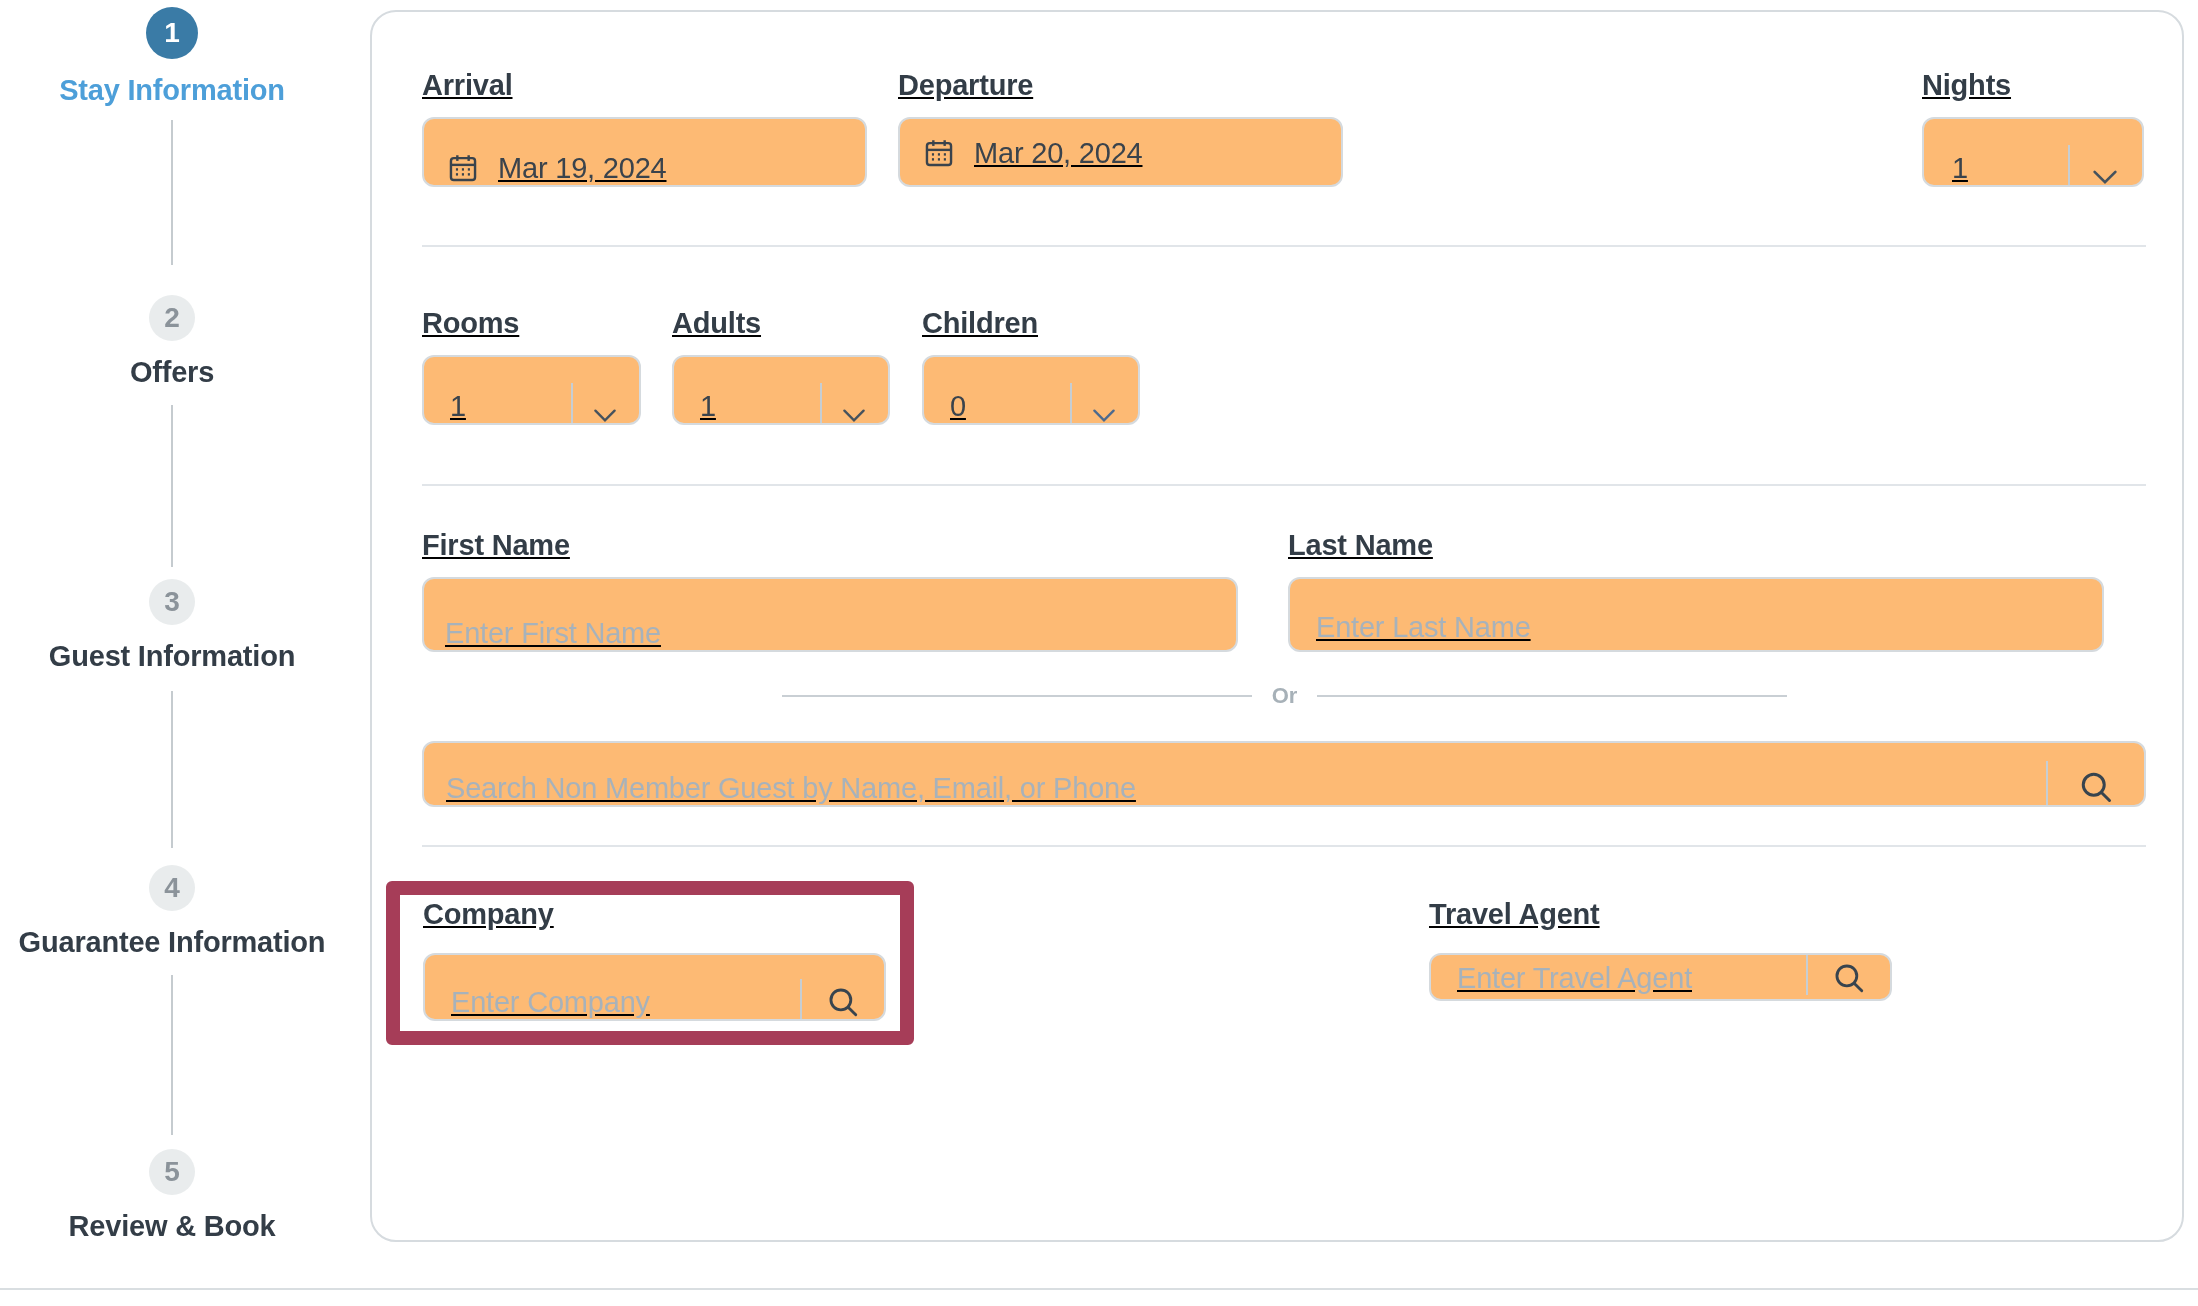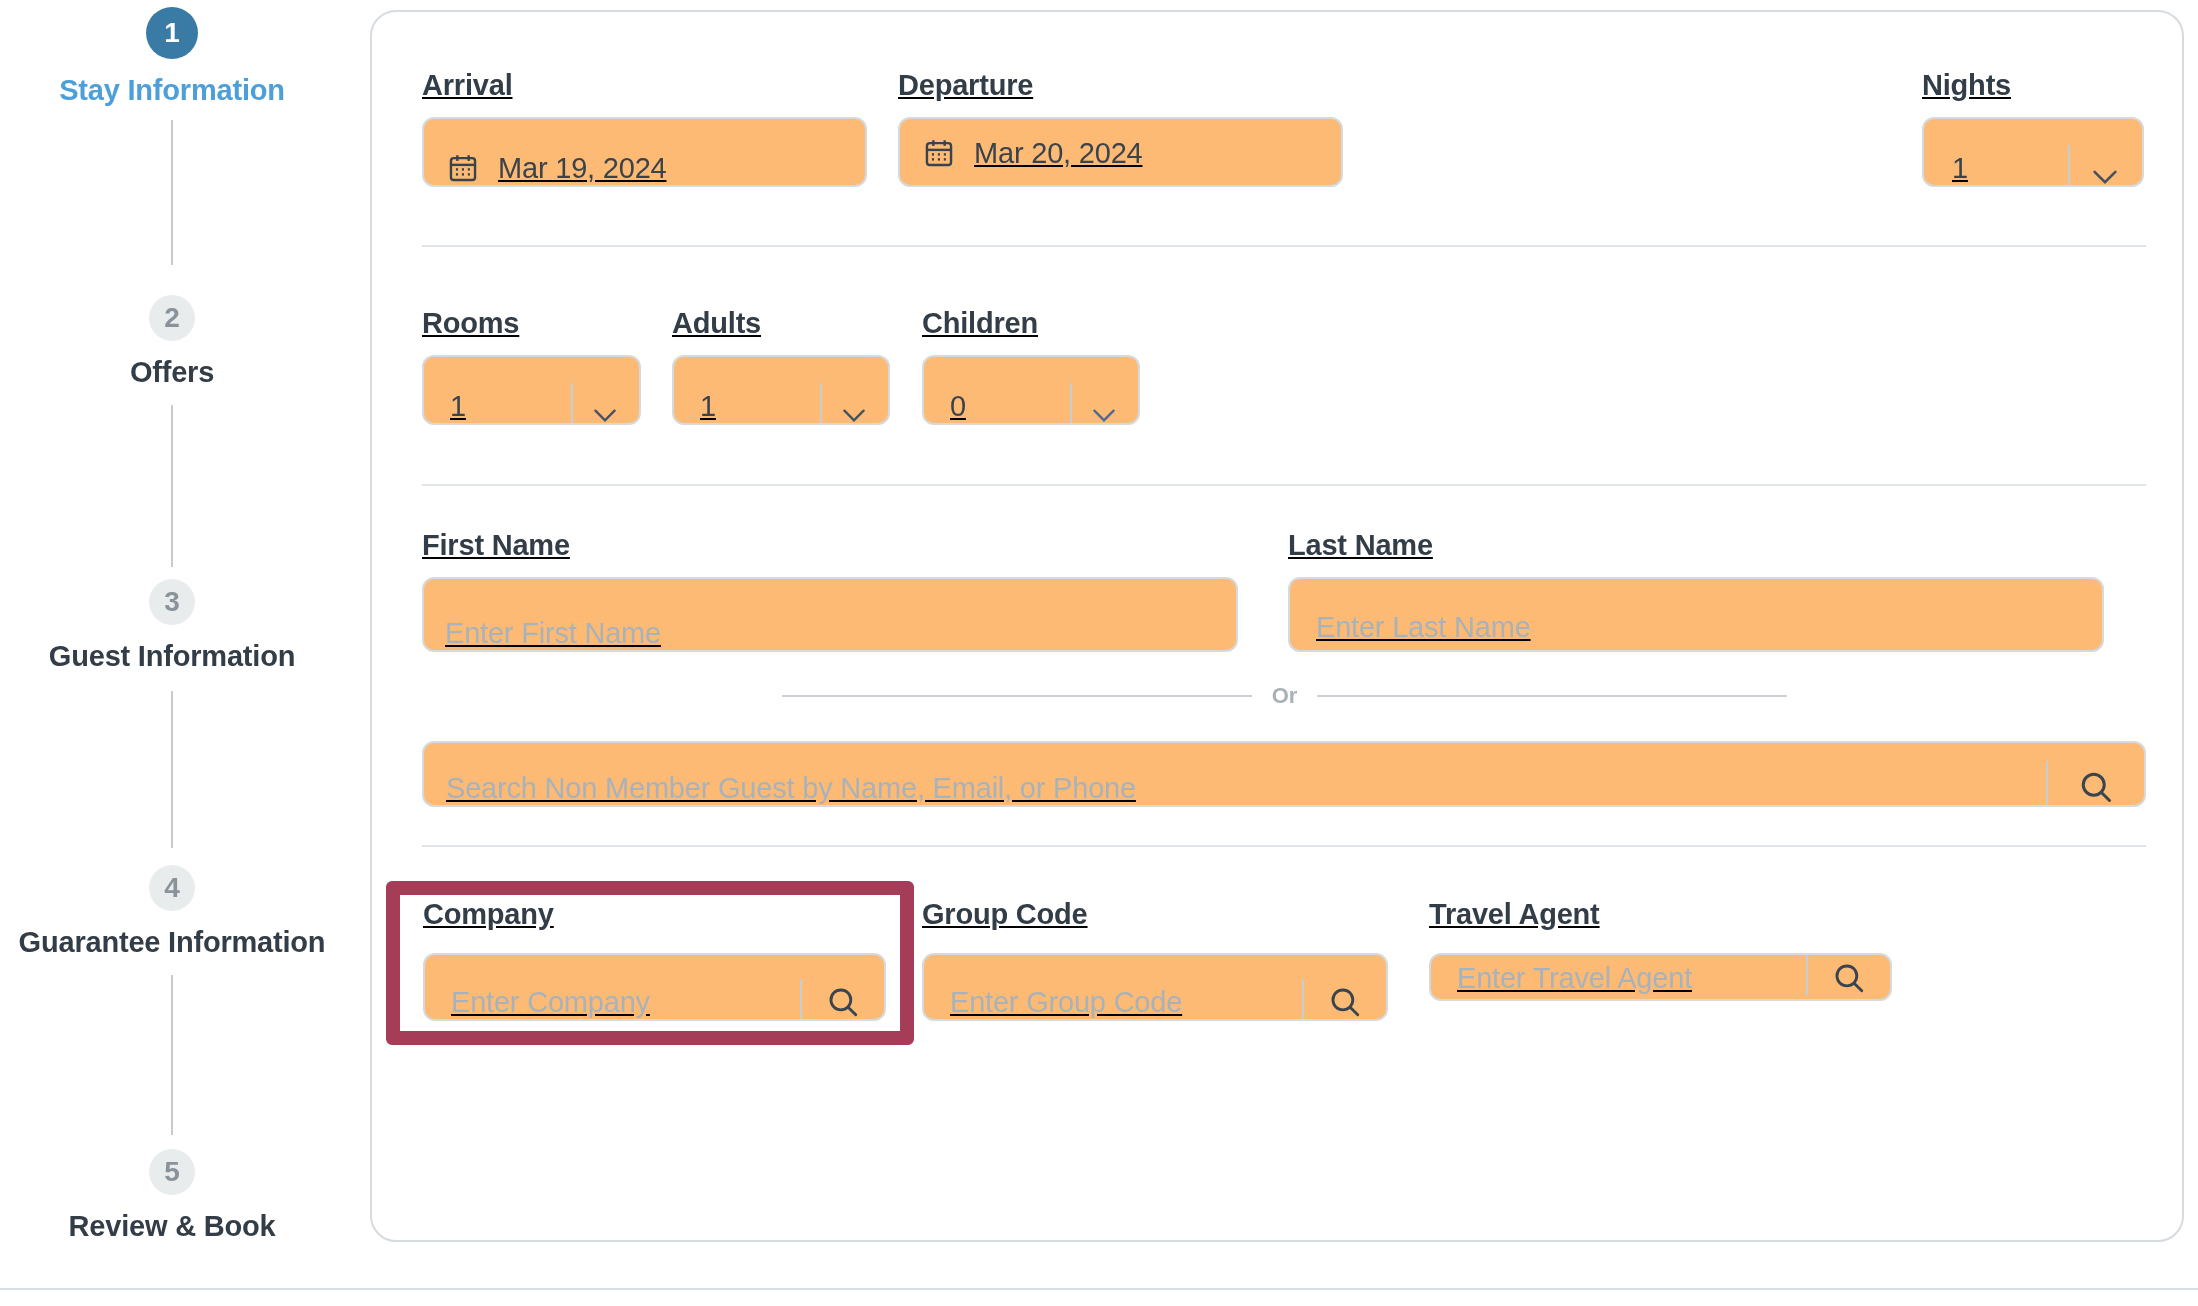--- a/index.html
+++ b/index.html
@@ -257,47 +257,34 @@
         <span class="vdiv"></span>
         <button class="icon-btn" style="margin-left:24px">
           <svg width="34" height="34" viewBox="0 0 24 24" fill="none" stroke="#38444e" stroke-width="2" stroke-linecap="round">
             <circle cx="10.5" cy="10.5" r="7"></circle>
             <line x1="15.8" y1="15.8" x2="21" y2="21"></line>
           </svg>
         </button>
       </div>
     </div>
 
-    <div class="group" style="left:550px;top:885px;width:466px">
-      <div class="field-label" style="margin-bottom:22px">Group Code</div>
-      <div class="input-box" style="height:68px;padding:0 24px 0 26px">
-        <input class="text-input" type="text" placeholder="Enter Group Code" style="">
+
+    <div class="group" style="left:1057px;top:885px;width:463px">
+      <div class="field-label" style="margin-bottom:22px">Travel Agent</div>
+      <div class="input-box" style="height:48px;padding:0 24px 4px 26px">
+        <input class="text-input" type="text" placeholder="Enter Travel Agent" style="">
         <span class="vdiv"></span>
         <button class="icon-btn" style="margin-left:24px">
           <svg width="34" height="34" viewBox="0 0 24 24" fill="none" stroke="#38444e" stroke-width="2" stroke-linecap="round">
             <circle cx="10.5" cy="10.5" r="7"></circle>
             <line x1="15.8" y1="15.8" x2="21" y2="21"></line>
           </svg>
         </button>
       </div>
     </div>
 
-    <div class="group" style="left:1057px;top:885px;width:463px">
-      <div class="field-label" style="margin-bottom:22px">Travel Agent</div>
-      <div class="input-box" style="height:48px;padding:0 24px 4px 26px">
-        <input class="text-input" type="text" placeholder="Enter Travel Agent" style="">
-        <span class="vdiv"></span>
-        <button class="icon-btn" style="margin-left:24px">
-          <svg width="34" height="34" viewBox="0 0 24 24" fill="none" stroke="#38444e" stroke-width="2" stroke-linecap="round">
-            <circle cx="10.5" cy="10.5" r="7"></circle>
-            <line x1="15.8" y1="15.8" x2="21" y2="21"></line>
-          </svg>
-        </button>
-      </div>
-    </div>
-
     <div class="highlight-box"></div>
 
   </main>
 
   <div class="page-bottom-divider"></div>
 
 </div>
 
 </body></html>

